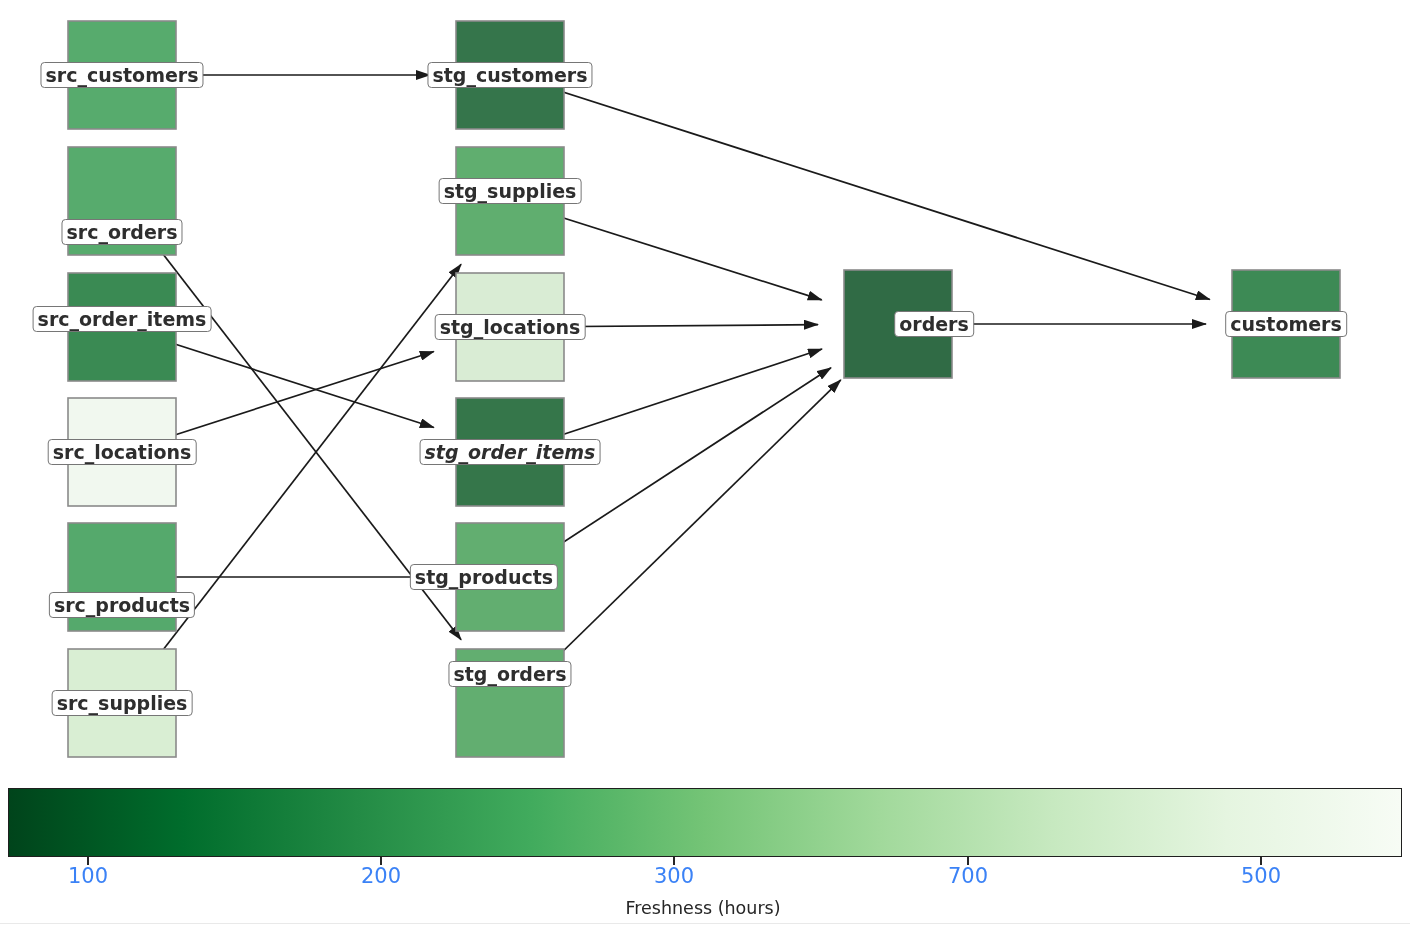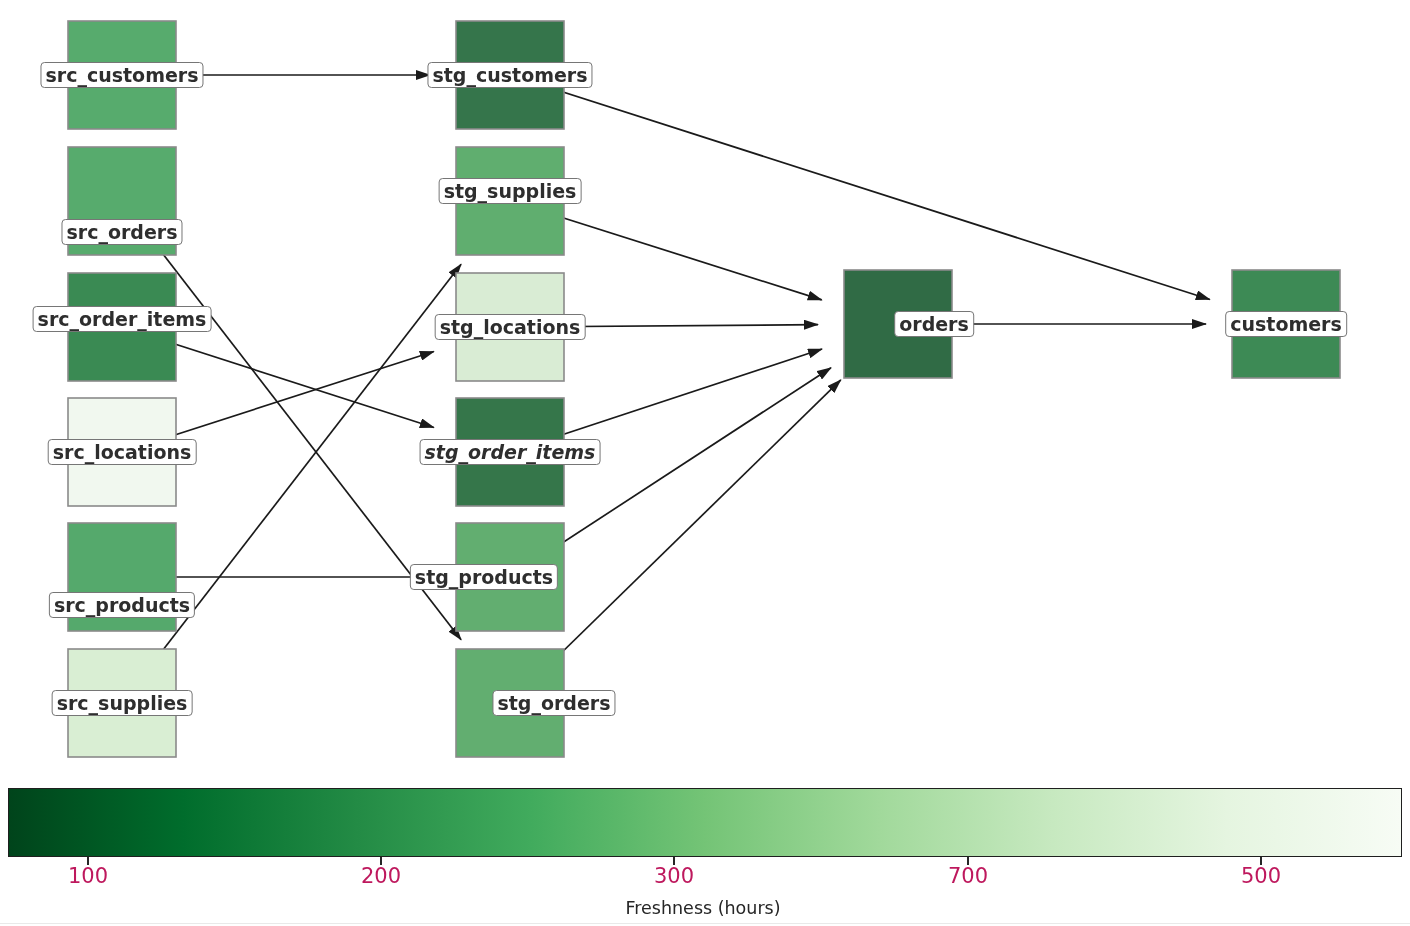--- a/index.html
+++ b/index.html
@@ -16,21 +16,21 @@
   }
   #colorbar{
     position:absolute;left:8px;top:788px;width:1394px;height:69px;
     border:1.5px solid #1f1f1f;box-sizing:border-box;z-index:1;
   }
   .cbar-tick{
     position:absolute;top:857px;width:1.5px;height:8px;background:#262626;z-index:1;
   }
   .cbar-tick-label{
     position:absolute;top:864px;transform:translateX(-50%);
-    font-size:21px;color:#be185d;z-index:1;
+    font-size:21px;color:#3b82f6;z-index:1;
   }
   #cbar-axis-label{
     position:absolute;left:703px;top:898px;transform:translateX(-50%);
     font-size:17.5px;color:#262626;white-space:nowrap;z-index:1;text-align:center;
   }
   #figure-bottom-line{
     position:absolute;left:0;top:923px;width:1410px;height:1px;background:#e9e9e9;
   }
 </style>
 </head>
@@ -80,21 +80,21 @@
     <div class="node-label" style="left: 122px; top: 201px; margin-top: 31px;">src_orders</div>
     <div class="node-label" style="left: 122px; top: 319px;">src_order_items</div>
     <div class="node-label" style="left: 122px; top: 452px;">src_locations</div>
     <div class="node-label" style="left: 122px; top: 605px;">src_products</div>
     <div class="node-label" style="left: 122px; top: 703px;">src_supplies</div>
     <div class="node-label" style="left: 510px; top: 75px; text-align: center;">stg_customers</div>
     <div class="node-label" style="left: 510px; top: 191px;">stg_supplies</div>
     <div class="node-label" style="left: 510px; top: 327px; text-align: center;">stg_locations</div>
     <div class="node-label" style="left: 510px; top: 452px; font-style: italic;">stg_order_items</div>
     <div class="node-label" style="left: 484px; top: 577px; text-align: right;">stg_products</div>
-    <div class="node-label" style="left: 510px; top: 703px; margin-left: 44px;">stg_orders</div>
+    <div class="node-label" style="left: 510px; top: 674px;">stg_orders</div>
     <div class="node-label" style="left: 898px; top: 324px; margin-left: 36px;">orders</div>
     <div class="node-label" style="left: 1286px; top: 324px;">customers</div>
   </div>
 
 <div id="colorbar" style="background: linear-gradient(to right, rgb(0, 68, 27), rgb(0, 109, 44), rgb(35, 139, 69), rgb(65, 171, 93), rgb(116, 196, 118), rgb(161, 217, 155), rgb(199, 233, 192), rgb(229, 245, 224), rgb(247, 252, 245));"></div>
 <div id="tick-layer">
     <div class="cbar-tick" style="left: 87.25px;"></div>
     <div class="cbar-tick-label" style="left: 88px;">100</div>
     <div class="cbar-tick" style="left: 380.25px;"></div>
     <div class="cbar-tick-label" style="left: 381px;">200</div>

